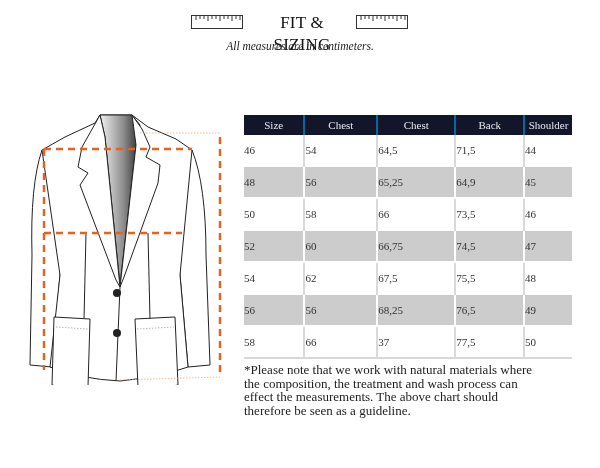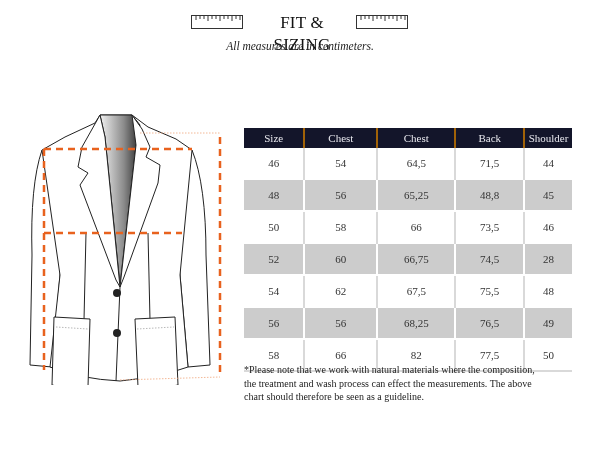--- a/index.html
+++ b/index.html
@@ -8,32 +8,32 @@
   .header { position:absolute; top:12px; left:0; width:600px; height:24px; }
   .ruler { position:absolute; top:3px; width:52px; height:14px; }
   .ruler.left { left:191px; }
   .ruler.right { left:356px; }
   .title { position:absolute; left:252px; top:0; width:100px; text-align:center;
            font-size:17px; letter-spacing:0.2px; color:#111; line-height:22px; }
   .subtitle { position:absolute; top:40px; left:0; width:600px; text-align:center;
               font-size:11.5px; color:#222;font-style:italic; }
   .jacket { position:absolute; left:20px; top:105px; width:220px; height:280px; }
   table.size-table { position:absolute; left:244px; top:115px; width:328px;
-                     border-collapse:collapse; font-size:11px;margin-top:13px; }
+                     border-collapse:collapse; font-size:11px; }
   table.size-table th { background:#13152a; color:#e8e8ee; font-weight:normal;
                         height:20px; padding:0; text-align:center;
-                        border-left:2px solid #a16207; }
+                        border-left:2px solid #0369a1; }
   table.size-table th:first-child { border-left:none; }
-  table.size-table td { height:30px; padding:0; text-align:center; color:#333;
+  table.size-table td { height:30px; padding:0; text-align:left; color:#333;
                         border-left:2px solid #d9d9d9; }
   table.size-table td:first-child { border-left:none; }
   table.size-table tr.shaded td { background:#cccccc; border-left-color:#ffffff;
                                   border-top:2px solid #fff; border-bottom:2px solid #fff; }
   table.size-table tr.last td { border-bottom:2px solid #d9d9d9; }
-  .note { position:absolute; left:244px; top:363px; width:300px; font-size:10px;
+  .note { position:absolute; left:244px; top:363px; width:300px; font-size:13px;
           line-height:13.5px; color:#222; }
 </style>
 </head>
 <body>
 
 <div class="header">
   <svg class="ruler left" viewBox="0 0 52 14">
     <rect x="0.5" y="0.5" width="51" height="13" fill="none" stroke="#333" stroke-width="1"></rect>
     <g stroke="#333" stroke-width="1">
       <line x1="5" y1="1" x2="5" y2="5"></line>
@@ -134,54 +134,54 @@
       <td>46</td>
       <td>54</td>
       <td>64,5</td>
       <td>71,5</td>
       <td>44</td>
     </tr>
     <tr class="shaded">
       <td>48</td>
       <td>56</td>
       <td>65,25</td>
-      <td>48,8</td>
+      <td>64,9</td>
       <td>45</td>
     </tr>
     <tr>
       <td>50</td>
       <td>58</td>
       <td>66</td>
       <td>73,5</td>
       <td>46</td>
     </tr>
     <tr class="shaded">
       <td>52</td>
       <td>60</td>
       <td>66,75</td>
       <td>74,5</td>
-      <td>28</td>
+      <td>47</td>
     </tr>
     <tr>
       <td>54</td>
       <td>62</td>
       <td>67,5</td>
       <td>75,5</td>
       <td>48</td>
     </tr>
     <tr class="shaded">
       <td>56</td>
       <td>56</td>
       <td>68,25</td>
       <td>76,5</td>
       <td>49</td>
     </tr>
     <tr class="last">
       <td>58</td>
       <td>66</td>
-      <td>82</td>
+      <td>37</td>
       <td>77,5</td>
       <td>50</td>
     </tr>
   </tbody>
 </table>
 
 <div class="note">*Please note that we work with natural materials where the composition, the treatment and wash process can effect the measurements. The above chart should therefore be seen as a guideline.</div>
 
 </body></html>

